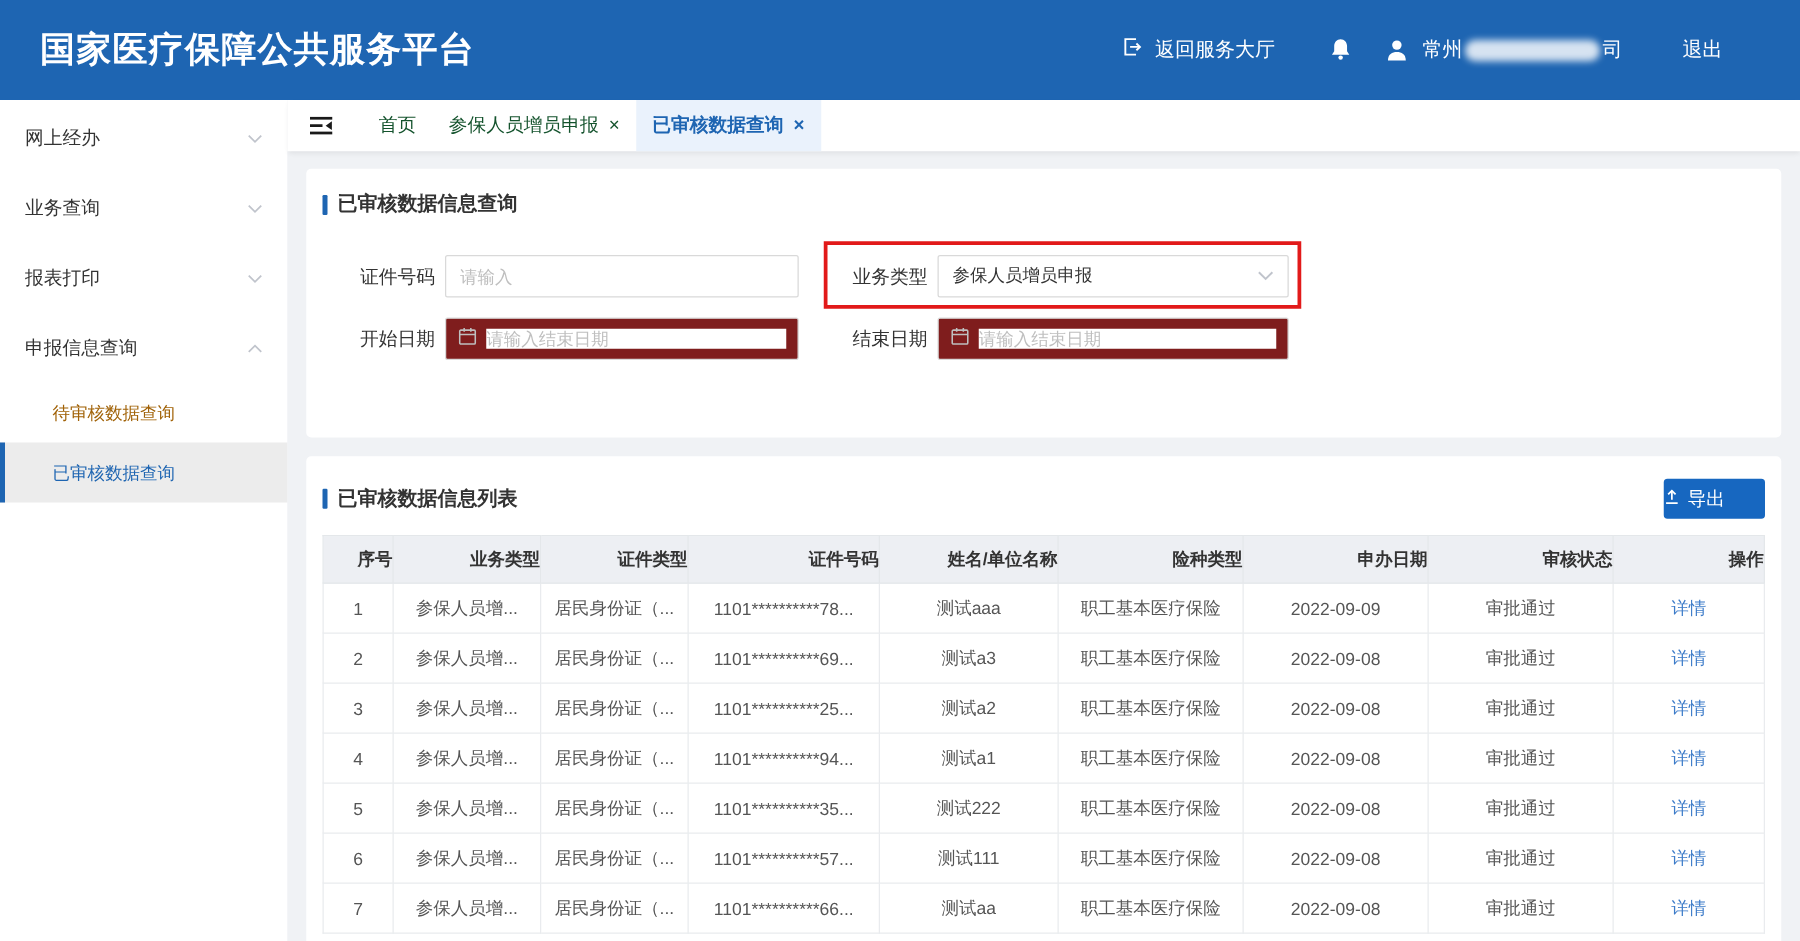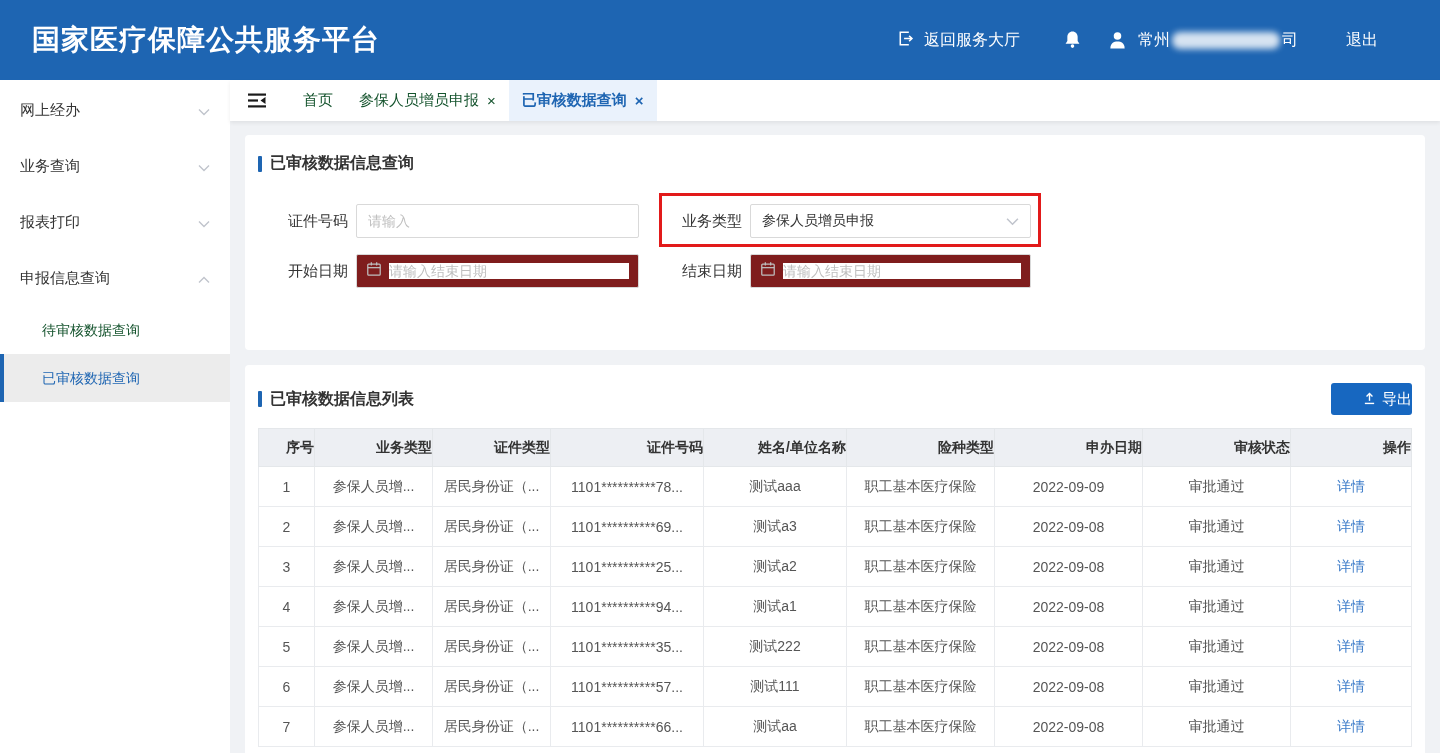--- a/index.html
+++ b/index.html
@@ -13,21 +13,21 @@
   .bell-wrap { margin-left:42px; display:flex; align-items:center; cursor:pointer; }
   .person-wrap { margin-left:24px; display:flex; align-items:center; }
   .username { margin-left:10px; display:flex; align-items:center; }
   .redacted { display:inline-block; width:108px; height:17px; margin:0 2px; background:rgba(255,255,255,.82); border-radius:8px; filter:blur(3px); }
   .logout { margin-left:48px; cursor:pointer; }
 
   
   .app-body { display:flex; height:673px; }
   .sidebar { width:230px; background:#fff; flex-shrink:0; padding-top:2px; }
   .menu-item { height:56px; display:flex; align-items:center; justify-content:space-between; padding:0 20px; font-size:15px; color:#333; cursor:pointer; }
-  .sub-item { height:48px; line-height:48px; padding-left:42px; font-size:14px; color:#14532d; cursor:pointer; }
+  .sub-item { height:48px; line-height:48px; padding-left:42px; font-size:14px; color:#a16207; cursor:pointer; }
   .sub-item.active { background:#ececec; color:#1e65b2; border-left:4px solid #1e65b2; padding-left:38px; }
 
   .main-area { flex:1; display:flex; flex-direction:column; min-width:0; }
 
   
   .tab-bar { height:41px; background:#fff; display:flex; align-items:stretch; padding-left:18px; box-shadow:0 2px 4px rgba(0,0,0,.07); position:relative; z-index:2; }
   .collapse-btn { align-self:center; margin-right:24px; display:flex; cursor:pointer; }
   .tab { display:flex; align-items:center; gap:8px; padding:0 13px; font-size:15px; color:#14532d; cursor:pointer; white-space:nowrap; }
   .tab .tab-close { font-size:15px; line-height:1; }
   .tab.active { background:#eaf2fc; color:#1e65b2; font-weight:bold; }
@@ -56,21 +56,21 @@
   .date-box { width:283px; height:34px; border:1px solid #d9d9d9; border-radius:2px; display:flex; align-items:center; padding:0 9px; gap:7px; background:#7f1d1d; }
   .date-box input { border:none; outline:none; flex:1; font-size:14px; color:#333; font-family:inherit; }
   .date-box input::placeholder { color:#bfbfbf; }
   .btn-row { display:flex; justify-content:flex-end; gap:14px; margin-top:16px; }
   .btn { width:64px; height:32px; background:#1767c0; color:#fff; border:none; border-radius:3px; font-size:15px; cursor:pointer; font-family:inherit; }
   .red-annotation { position:absolute; left:414px; top:58px; width:382px; height:54px; border:3px solid #e21a1a; pointer-events:none; }
 
   
   .list-card { padding:18px 13px 0 13px; height:420px; }
   .list-header { display:flex; align-items:center; justify-content:space-between; margin-bottom:13px; }
-  .export-btn { width:81px; height:32px; background:#1767c0; color:#fff; border:none; border-radius:3px; font-size:15px; cursor:pointer; display:flex; align-items:center; justify-content:flex-start; gap:6px; font-family:inherit;padding-left:32px; }
+  .export-btn { width:81px; height:32px; background:#1767c0; color:#fff; border:none; border-radius:3px; font-size:15px; cursor:pointer; display:flex; align-items:center; justify-content:flex-start; gap:6px; font-family:inherit; }
 
   table.data-table { width:100%; border-collapse:collapse; table-layout:fixed; font-size:14px; }
   .data-table th { height:38px; background:#edeff3; color:#333; font-weight:bold; border:1px solid #e4e7ea; text-align:right; }
   .data-table td { height:40px; color:#555; border:1px solid #e9ebee; text-align:center; background:#fff; white-space:nowrap; overflow:hidden; }
   .data-table a { color:#3d7cc9; text-decoration:none; cursor:pointer; }
 </style>
 </head>
 <body>
 
 <header class="app-header">

